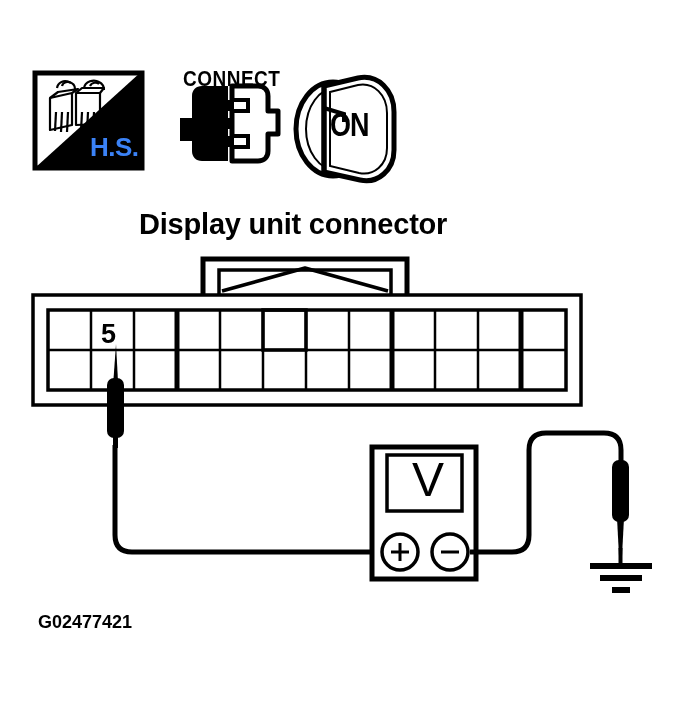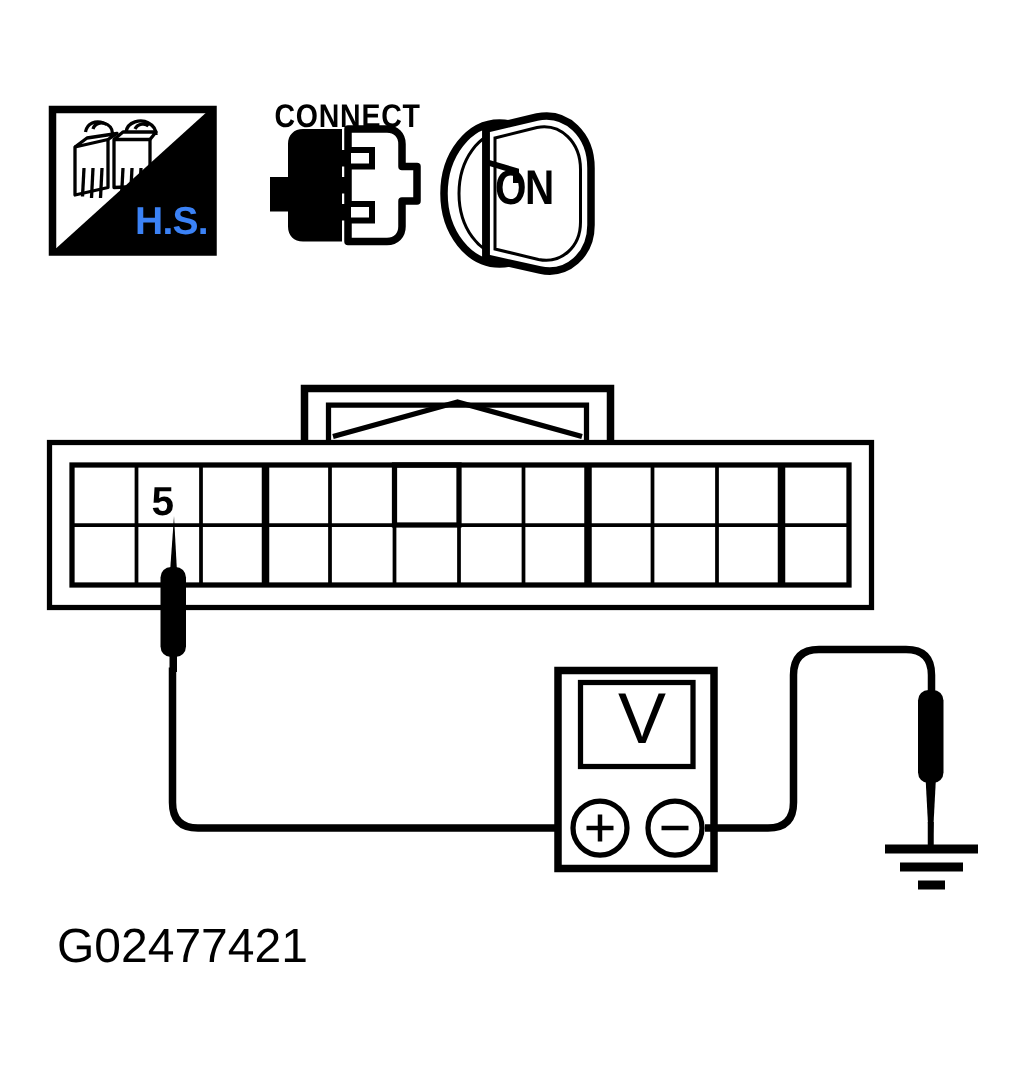--- a/index.html
+++ b/index.html
@@ -103,22 +103,22 @@
     white-space: nowrap;
   }
 
   
 
   
   #figure-id {
     position: absolute;
     left: 38px;
     top: 612px;
-    font-size: 32px;
-    font-weight: normal;
+    font-size: 18px;
+    font-weight: bold;
     letter-spacing: 0px;
     white-space: nowrap;
     text-align: center;
   }
 </style>
 </head>
 <body>
 
 <div id="figure-root">
 
@@ -282,20 +282,21 @@
     </g>
 
   </svg>
 
   <div class="icon-text" id="hs-label">H.S.</div>
 
   <div class="icon-text" id="connect-label">CONNECT</div>
 
   <div class="icon-text" id="on-label">ON</div>
 
+  <div id="diagram-title">Display unit connector</div>
 
   <div id="pin-number-label">5</div>
 
   <div id="meter-symbol">V</div>
 
   <div id="figure-id">G02477421</div>
 
 </div>
 
 </body></html>

